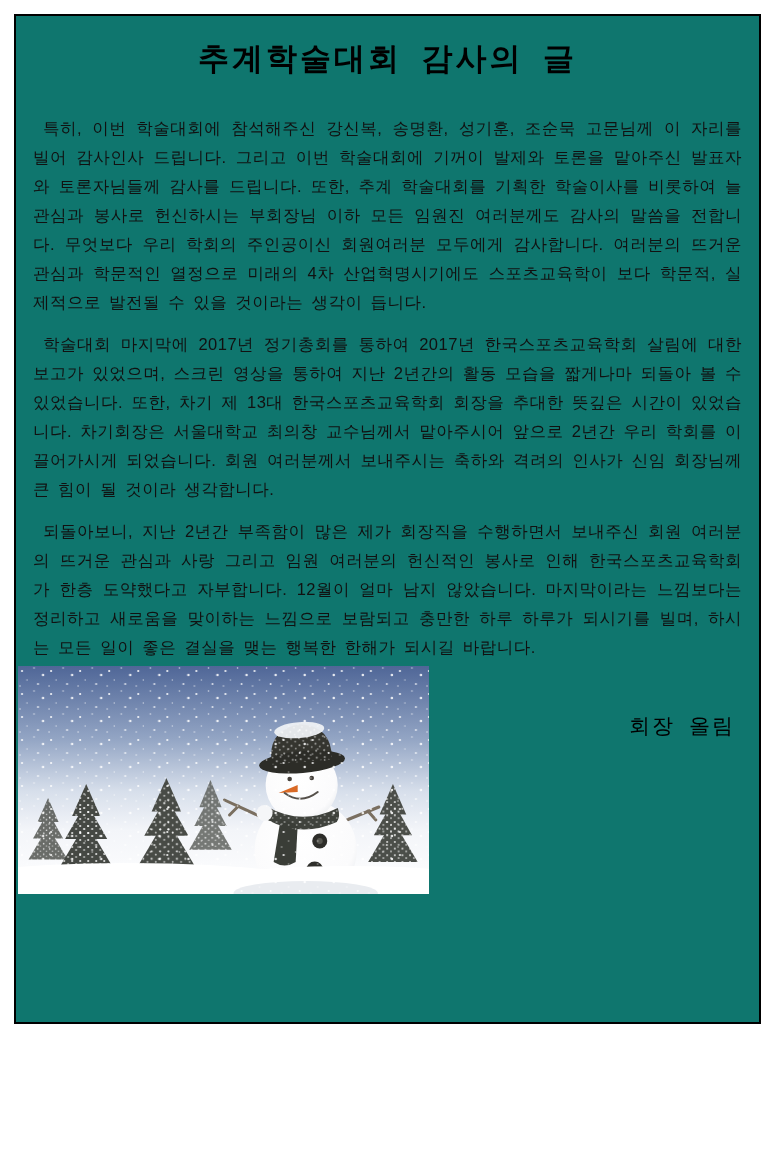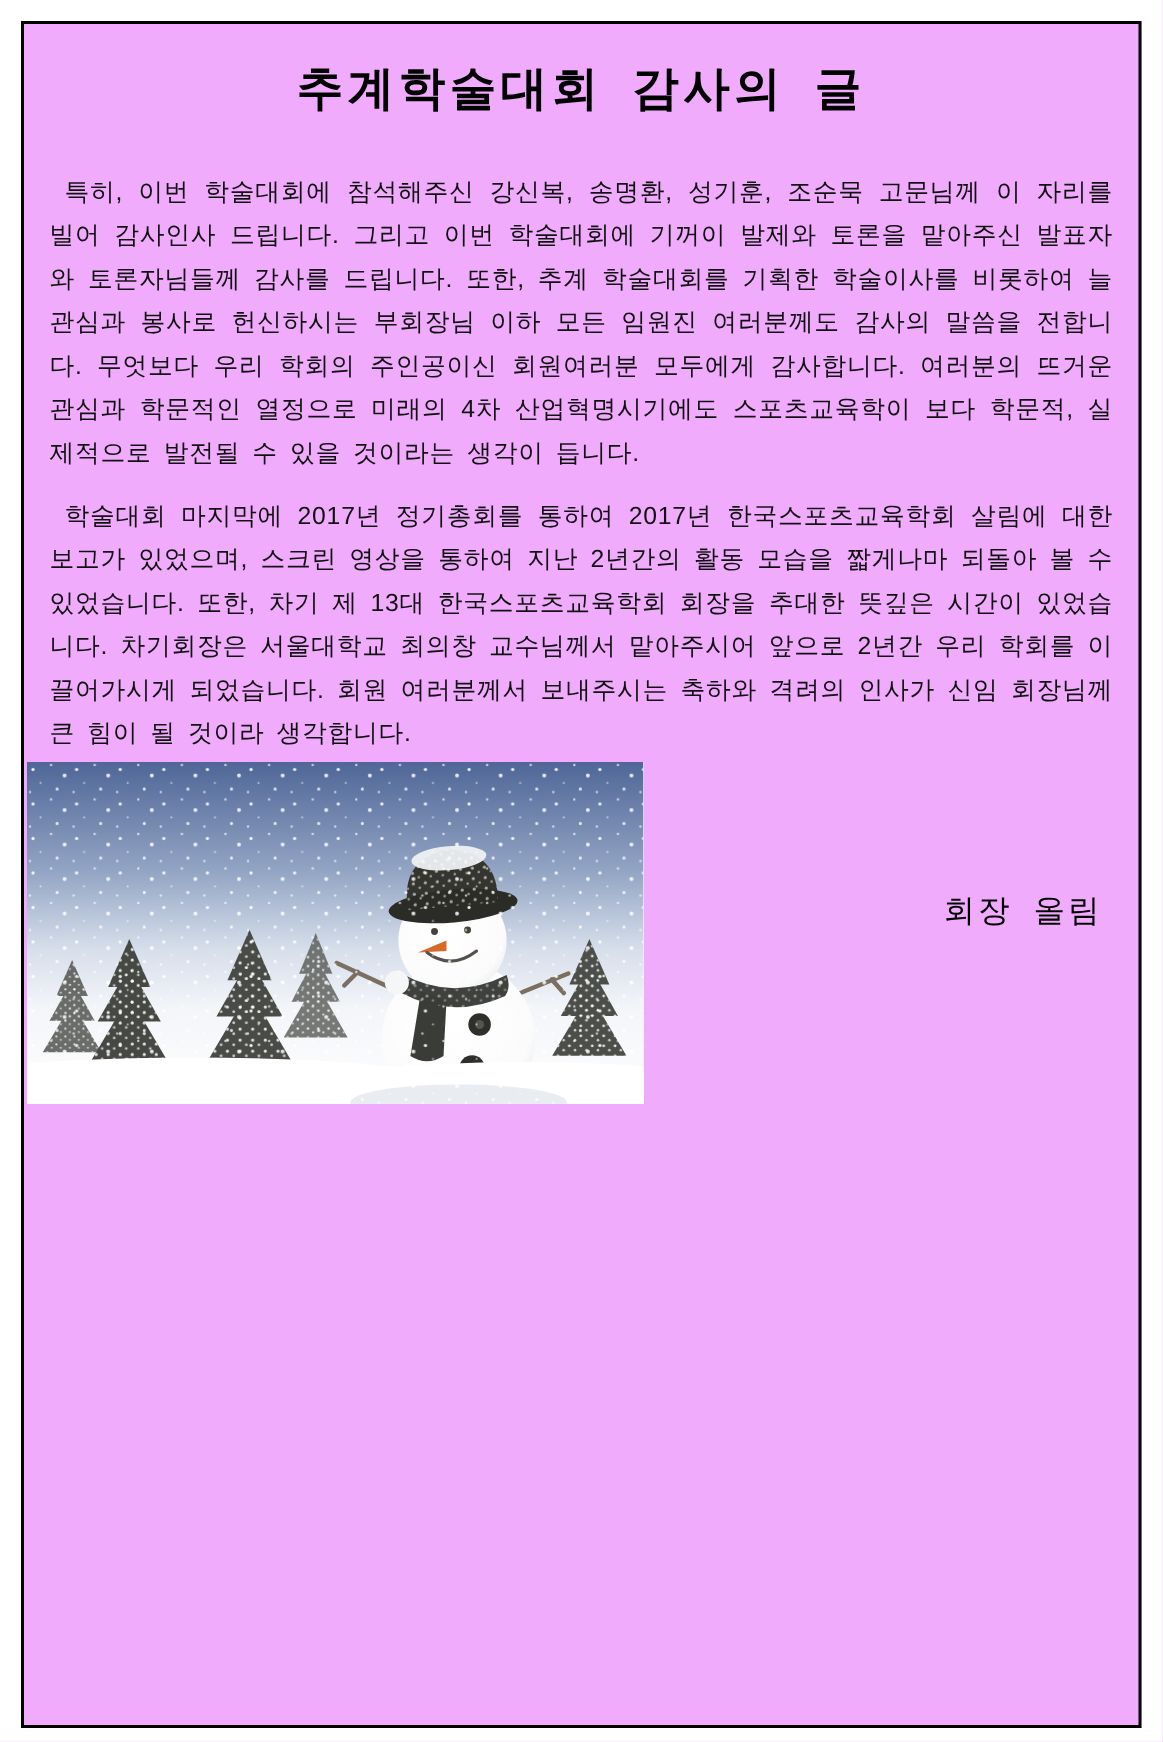--- a/index.html
+++ b/index.html
@@ -2,23 +2,23 @@
 <html><head>
 <meta charset="utf-8">
 <style>
   * { margin: 0; padding: 0; box-sizing: border-box; }
   html, body { width: 775px; height: 1161px; background: #ffffff; }
   body { font-family: "Liberation Sans", sans-serif; color: #000; }
 
   .page {
     position: absolute;
     left: 14px; top: 14px;
-    width: 747px; height: 1138px;
+    width: 747px; height: 1010px;
     border: 2px solid #000000;
-    background: #f0abfc;
+    background: #0f766e;
     padding: 10px 17px 0 17px;
     overflow: hidden;
   }
 
   .doc-title {
     text-align: center;
     font-size: 31px;
     font-weight: 700;
     letter-spacing: 3px;
     word-spacing: 8px;
@@ -61,21 +61,20 @@
     display: flex;
     justify-content: flex-end;
     align-items: flex-start;
     padding: 46px 22px 0 0;
   }
   .signature {
     display: flex;
     align-items: flex-end;
     gap: 14px;
     white-space: nowrap;
-    margin-top: 39px;
   }
   .sig-role, .sig-suffix {
     font-size: 21px;
     letter-spacing: 2px;
     color: #000;
   }
   .sig-name {
     font-size: 29px;
     font-weight: 700;
     letter-spacing: 4px;
@@ -86,20 +85,21 @@
 </head>
 <body>
 
 <div class="page">
 
   <h1 class="doc-title">추계학술대회 감사의 글</h1>
 
   <div class="body-text">
     <p class="gap">특히, 이번 학술대회에 참석해주신 강신복, 송명환, 성기훈, 조순묵 고문님께 이 자리를 빌어 감사인사 드립니다. 그리고 이번 학술대회에 기꺼이 발제와 토론을 맡아주신 발표자와 토론자님들께 감사를 드립니다. 또한, 추계 학술대회를 기획한 학술이사를 비롯하여 늘 관심과 봉사로 헌신하시는 부회장님 이하 모든 임원진 여러분께도 감사의 말씀을 전합니다. 무엇보다 우리 학회의 주인공이신 회원여러분 모두에게 감사합니다. 여러분의 뜨거운 관심과 학문적인 열정으로 미래의 4차 산업혁명시기에도 스포츠교육학이 보다 학문적, 실제적으로 발전될 수 있을 것이라는 생각이 듭니다.</p>
     <p class="gap">학술대회 마지막에 2017년 정기총회를 통하여 2017년 한국스포츠교육학회 살림에 대한 보고가 있었으며, 스크린 영상을 통하여 지난 2년간의 활동 모습을 짧게나마 되돌아 볼 수 있었습니다. 또한, 차기 제 13대 한국스포츠교육학회 회장을 추대한 뜻깊은 시간이 있었습니다. 차기회장은 서울대학교 최의창 교수님께서 맡아주시어 앞으로 2년간 우리 학회를 이끌어가시게 되었습니다. 회원 여러분께서 보내주시는 축하와 격려의 인사가 신임 회장님께 큰 힘이 될 것이라 생각합니다.</p>
+    <p class="gap">되돌아보니, 지난 2년간 부족함이 많은 제가 회장직을 수행하면서 보내주신 회원 여러분의 뜨거운 관심과 사랑 그리고 임원 여러분의 헌신적인 봉사로 인해 한국스포츠교육학회가 한층 도약했다고 자부합니다. 12월이 얼마 남지 않았습니다. 마지막이라는 느낌보다는 정리하고 새로움을 맞이하는 느낌으로 보람되고 충만한 하루 하루가 되시기를 빌며, 하시는 모든 일이 좋은 결실을 맺는 행복한 한해가 되시길 바랍니다.</p>
   </div>
 
   <div class="bottom-row">
 
     <div class="image-wrap">
       <svg viewBox="0 0 410 228" preserveAspectRatio="none">
         <defs>
           <linearGradient id="sky" x1="0" y1="0" x2="0" y2="1">
             <stop offset="0" stop-color="#4f6697"></stop>
             <stop offset="0.32" stop-color="#93a5c4"></stop>

